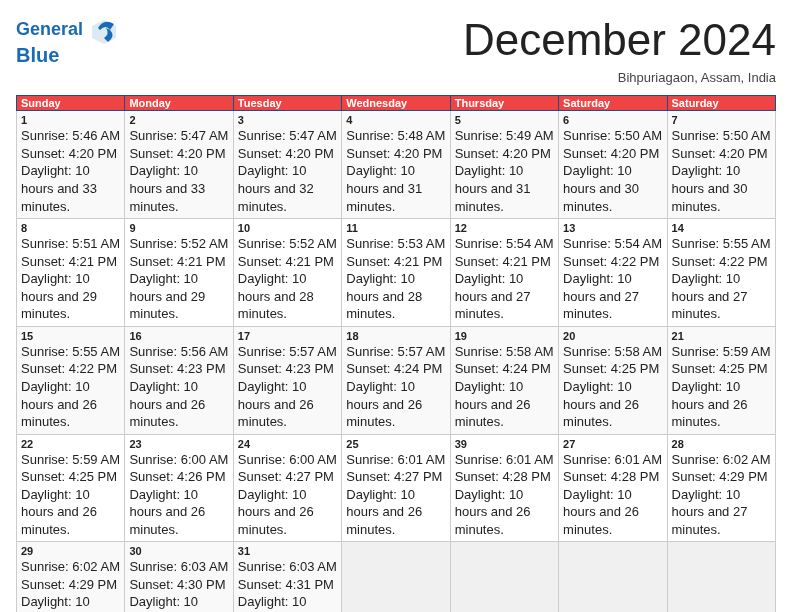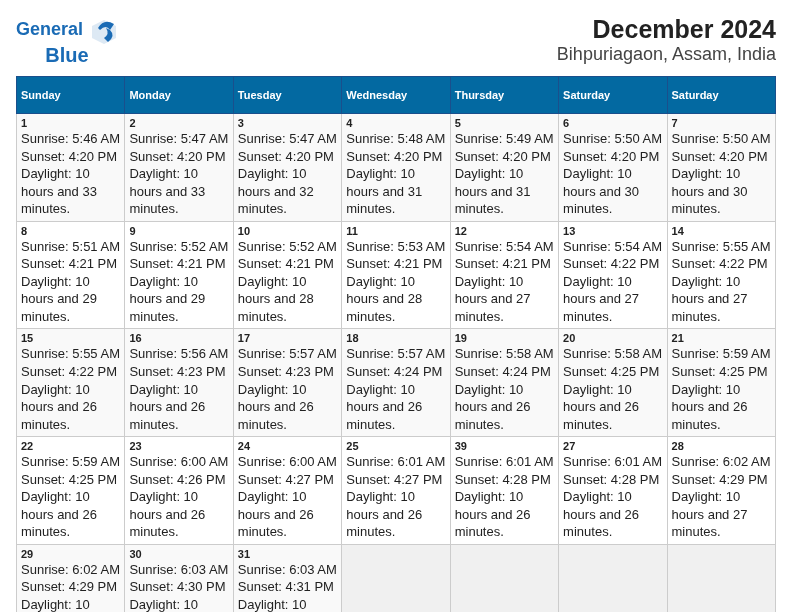--- a/index.html
+++ b/index.html
@@ -22,54 +22,54 @@
     }
     .logo {
       display: flex;
       align-items: center;
     }
     .logo-text {
       font-size: 18px;
       font-weight: bold;
       color: #333;
       line-height: 1.1;
-      text-align: center;
     }
     .logo-text span {
       color: #1a6bb5;
     }
     .logo-icon {
       width: 28px;
       height: 28px;
       margin-left: 2px;
     }
     .title-block {
       text-align: right;
     }
     .month-title {
-      font-size: 25px;
-      font-weight: bold;
+      font-size: 44px;
+      font-weight: normal;
       color: #222;
       line-height: 1.1;
     }
     .location-title {
-      font-size: 18px;
+      font-size: 13px;
       color: #444;
+      margin-top: 6px;
     }
     table {
       width: 100%;
       border-collapse: collapse;
       table-layout: fixed;
     }
     thead tr th {
-      background: #0369a1;
+      background: #ef4444;
       color: #fff;
       font-size: 11px;
       font-weight: bold;
-      padding: 12px 4px;
+      padding: 1px 4px;
       text-align: left;
       border: 1px solid #1a4f8c;
     }
     tbody tr td {
       font-size: 9px;
       color: #222;
       padding: 3px 4px;
       vertical-align: top;
       border: 1px solid #ccc;
       height: 72px;

